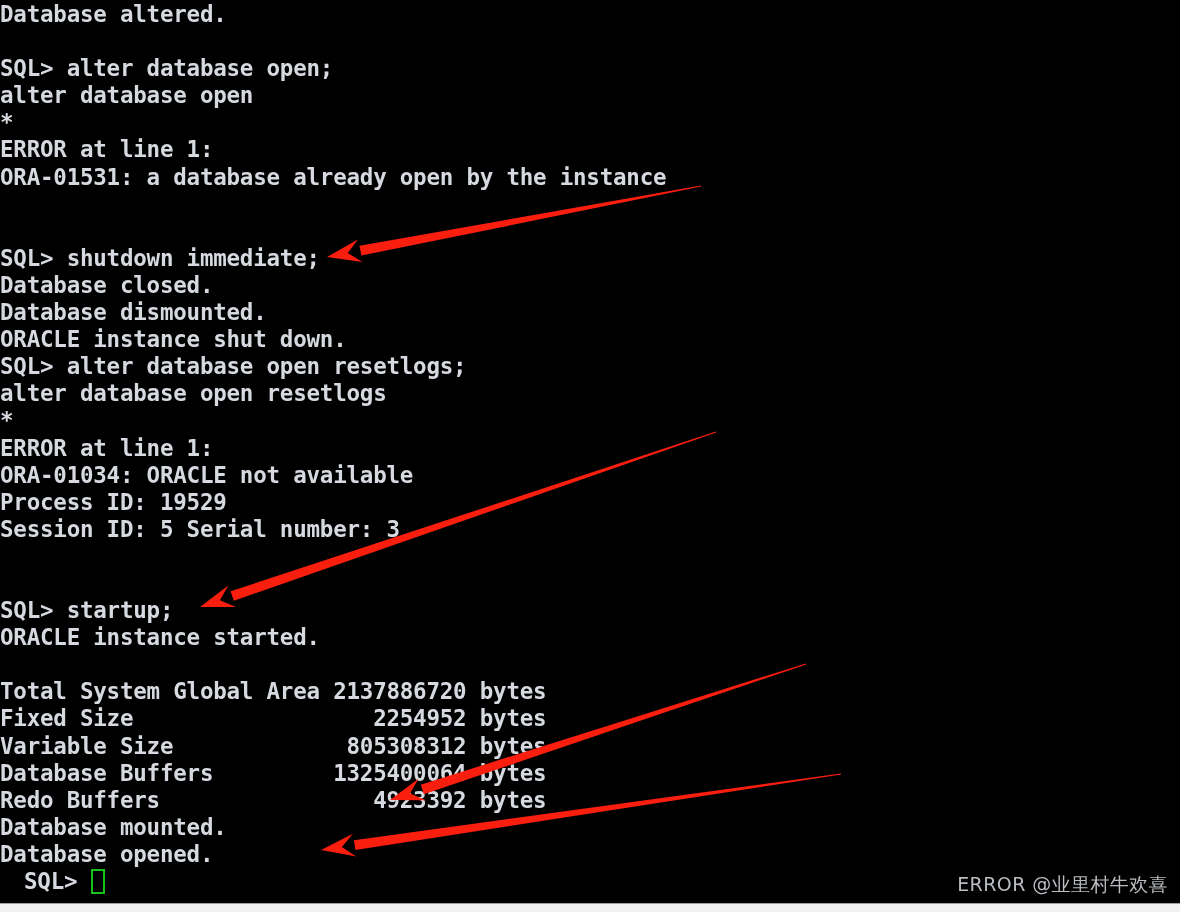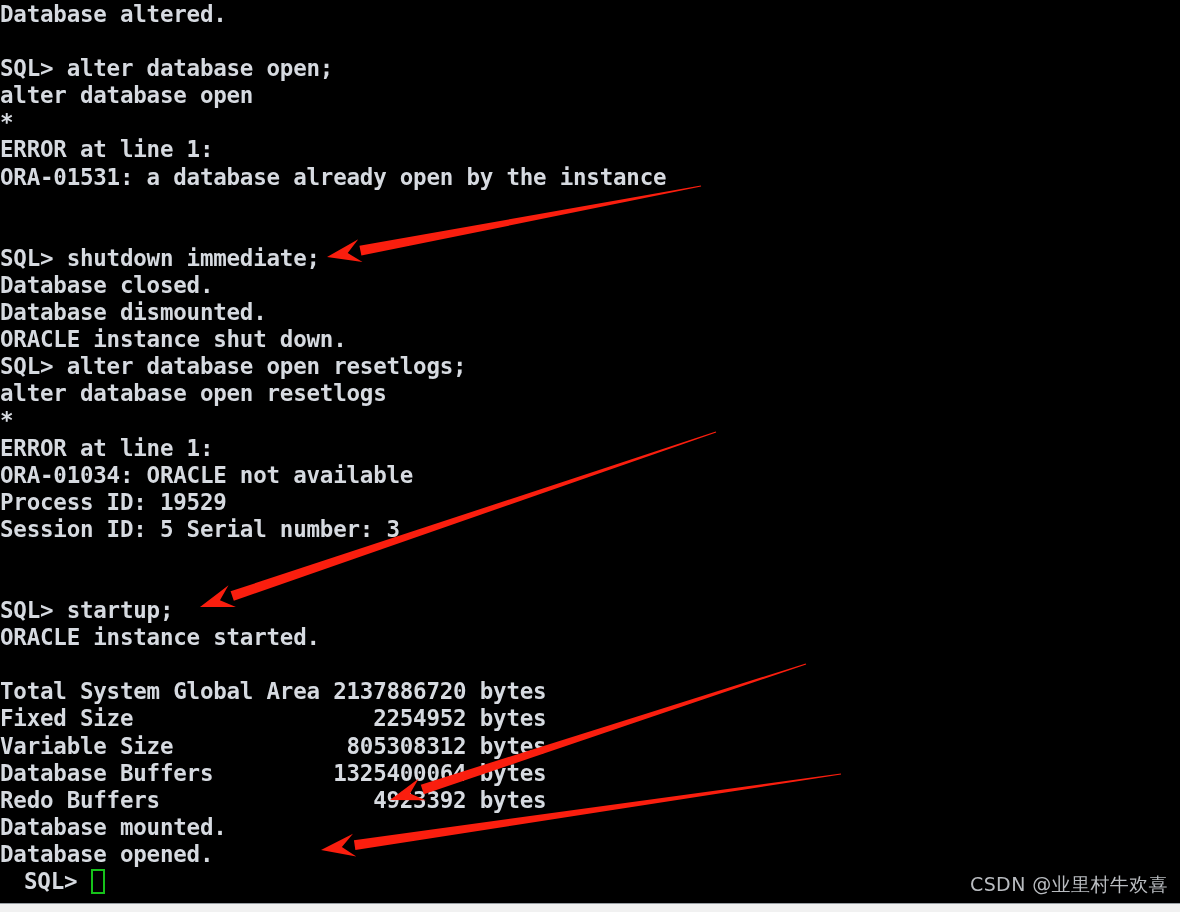--- a/index.html
+++ b/index.html
@@ -114,17 +114,17 @@
           <polygon points="805.81,663.43 420.76,784.68 423.87,794.19 806.19,664.57" fill="#fa1e0e"></polygon>
           <polygon points="390.00,800.00 418.74,778.50 410.04,793.45 425.89,800.37" fill="#fa1e0e"></polygon>
         </g>
         <g>
           <polygon points="840.91,773.41 353.92,840.14 355.37,850.03 841.09,774.59" fill="#fa1e0e"></polygon>
           <polygon points="321.00,850.00 352.98,833.70 341.86,846.95 356.31,856.46" fill="#fa1e0e"></polygon>
         </g>
       </svg>
   </div>
 
-  <div id="watermark">CSDN @业里村牛欢喜</div>
+  <div id="watermark">ERROR @业里村牛欢喜</div>
 
   <div id="bottom-strip"></div>
 
 </div>
 
 </body></html>

